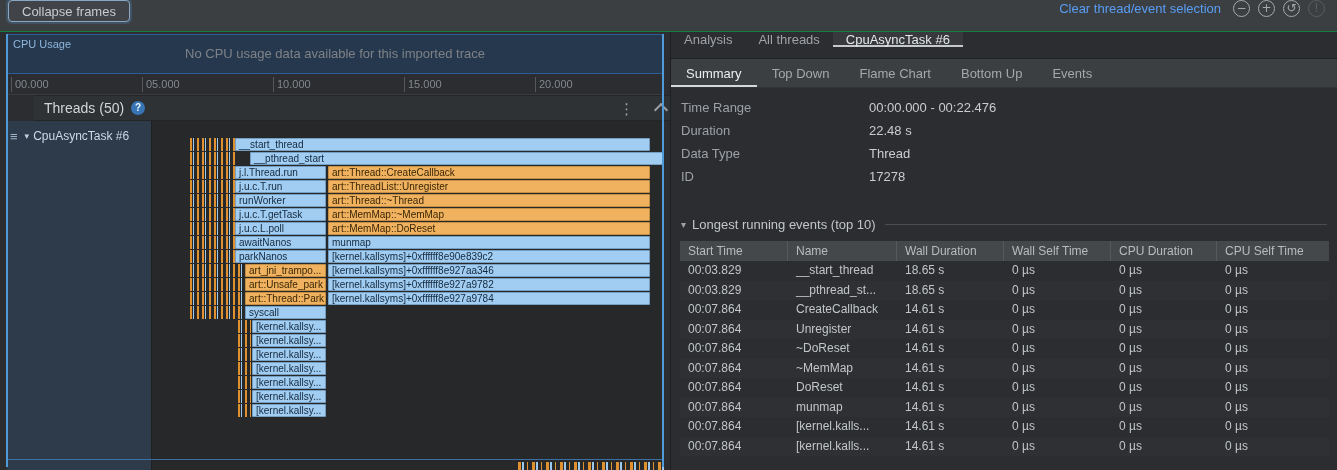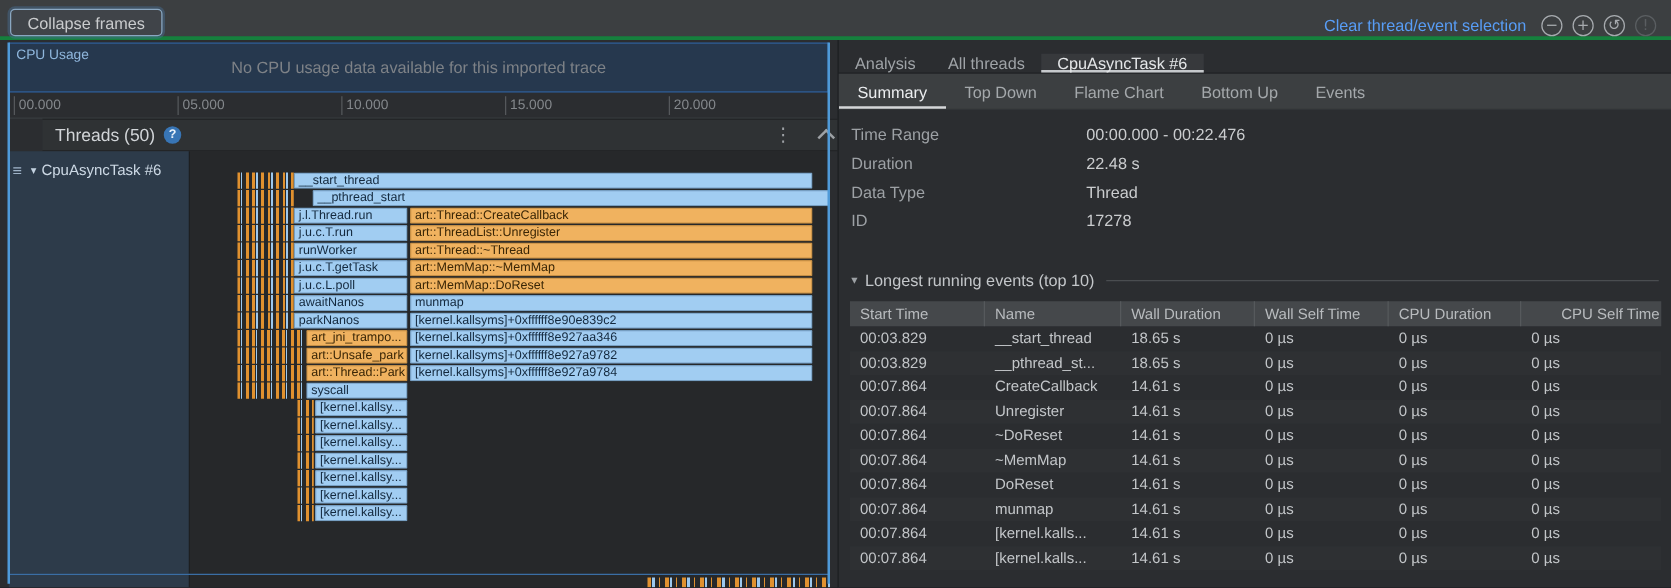--- a/index.html
+++ b/index.html
@@ -1,21 +1,21 @@
 <!DOCTYPE html>
 <html><head>
 <meta charset="utf-8">
 <style>
   html,body{margin:0;padding:0;background:#1e1f22;}
   .app{position:relative;width:1337px;height:470px;background:#2b2d30;overflow:hidden;
        font-family:"Liberation Sans",sans-serif;-webkit-font-smoothing:antialiased;}
 
   
   .toolbar{position:absolute;left:0;top:0;width:100%;height:32px;background:#3c3f41;
-           border-bottom:3px solid #15803d;display:flex;align-items:flex-end;box-sizing:border-box;}
+           border-bottom:1px solid #15803d;display:flex;align-items:flex-start;box-sizing:border-box;}
   .collapse-btn{margin-left:8px;height:22px;padding:0 13px;background:#404449;color:#c9cbcd;
                 font-size:13px;font-family:inherit;border:1px solid #8aa7c1;border-radius:4px;
                 box-shadow:0 0 0 2px rgba(72,110,148,.45);cursor:default;}
   .toolbar-right{margin-left:auto;display:flex;align-items:center;gap:12px;padding-right:12px;}
   .clear-link{color:#589df6;font-size:13px;cursor:pointer;}
   .zoom-controls{display:flex;gap:8px;align-items:center;}
   .zc{width:17px;height:17px;border:1.5px solid #a6aaae;border-radius:50%;color:#a6aaae;
       font-size:12px;line-height:14px;text-align:center;box-sizing:border-box;
       font-family:"DejaVu Sans",sans-serif;}
   .zc.disabled{border-color:#5a5e61;color:#5a5e61;}
@@ -65,21 +65,21 @@
               border-top:1px solid #3a6ea5;display:flex;box-sizing:content-box;}
   .nt-left{width:145px;background:#2d3b4a;border-right:1px solid #1d1f21;box-sizing:border-box;}
   .nt-chart{flex:1;background:#26282a;position:relative;}
   .nt-stripe{position:absolute;left:366px;top:2px;width:146px;height:8px;
              background:repeating-linear-gradient(90deg,#e0912f 0 3px,#26282a 3px 4px,#9cc8ee 4px 6px,
                         #26282a 6px 9px,#e0912f 9px 10px,#26282a 10px 14px);}
 
   
   .right-panel{position:absolute;left:670px;top:32px;width:667px;height:438px;background:#2b2d30;
                border-left:1px solid #1d1f21;box-sizing:border-box;}
-  .tabs{display:flex;height:26px;border-bottom:1px solid #1f2123;align-items:flex-end;}
+  .tabs{display:flex;height:26px;border-bottom:1px solid #1f2123;align-items:flex-start;}
   .tab{padding:0 13px;font-size:13px;color:#9fa3a7;display:flex;align-items:center;cursor:pointer;}
   .tab.selected{color:#e4e6e8;background:#37393c;box-shadow:inset 0 -2px 0 #c6c9cc;}
   .subtabs{display:flex;height:28px;background:#3c3f41;border-bottom:1px solid #313437;align-items:stretch;}
   .subtab{padding:0 15px;font-size:13px;color:#a4a8ab;display:flex;align-items:center;cursor:pointer;}
   .subtab.selected{color:#eceef0;box-shadow:inset 0 -2px 0 #d5d7d9;}
 
   .info{margin:12px 0 0 10px;}
   .info-row{display:flex;height:23px;align-items:flex-start;}
   .info-label{width:188px;font-size:13px;color:#9da1a5;}
   .info-value{font-size:13px;color:#caccce;}
@@ -87,21 +87,21 @@
   .events-header{display:flex;align-items:center;margin:24px 10px 0 10px;height:16px;}
   .tri{color:#9da1a5;font-size:10px;margin-right:6px;}
   .ev-title{font-size:13px;color:#c3c6c9;margin-right:9px;white-space:nowrap;}
   .rule{flex:1;border-top:1px solid #4a4d50;height:0;}
 
   .etable{margin:9px 8px 0 9px;}
   .thead,.trow{display:grid;grid-template-columns:108px 109px 107px 107px 106px 1fr;}
   .thead{background:#45484b;height:20px;}
   .th{font-size:12px;color:#b8bbbe;line-height:20px;padding-left:8px;border-right:1px solid #56595c;
       box-sizing:border-box;overflow:hidden;white-space:nowrap;}
-  .th:last-child{border-right:none;margin-left:24px;}
+  .th:last-child{border-right:none;}
   .trow{height:19.5px;}
   .trow:nth-child(even){background:#2e3033;}
   .td{font-size:12px;color:#c3c6c9;line-height:19.5px;padding-left:8px;overflow:hidden;white-space:nowrap;}
 </style>
 </head>
 <body>
 
 <div class="app">
 
   <div class="toolbar">

